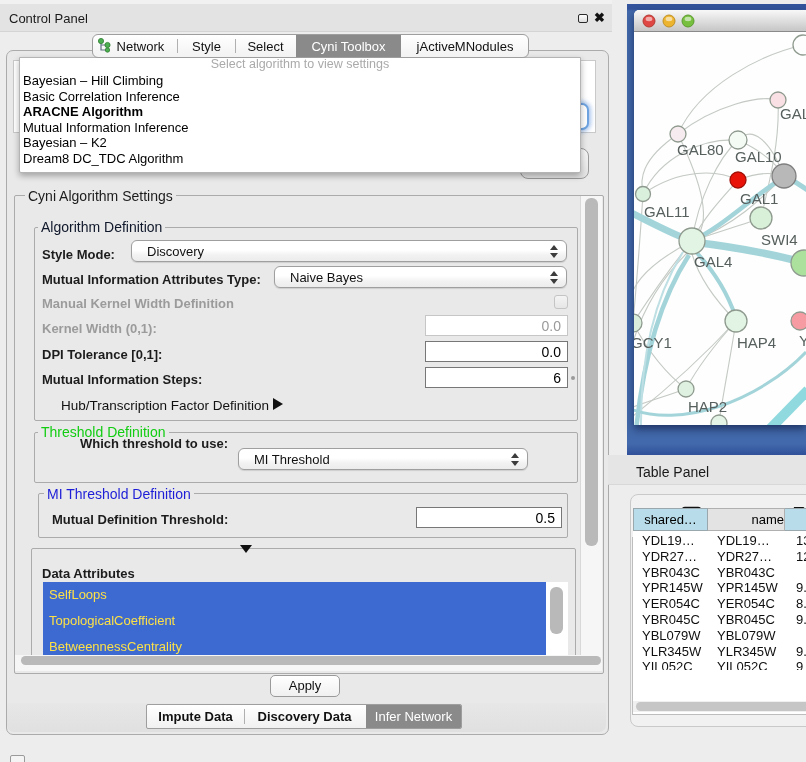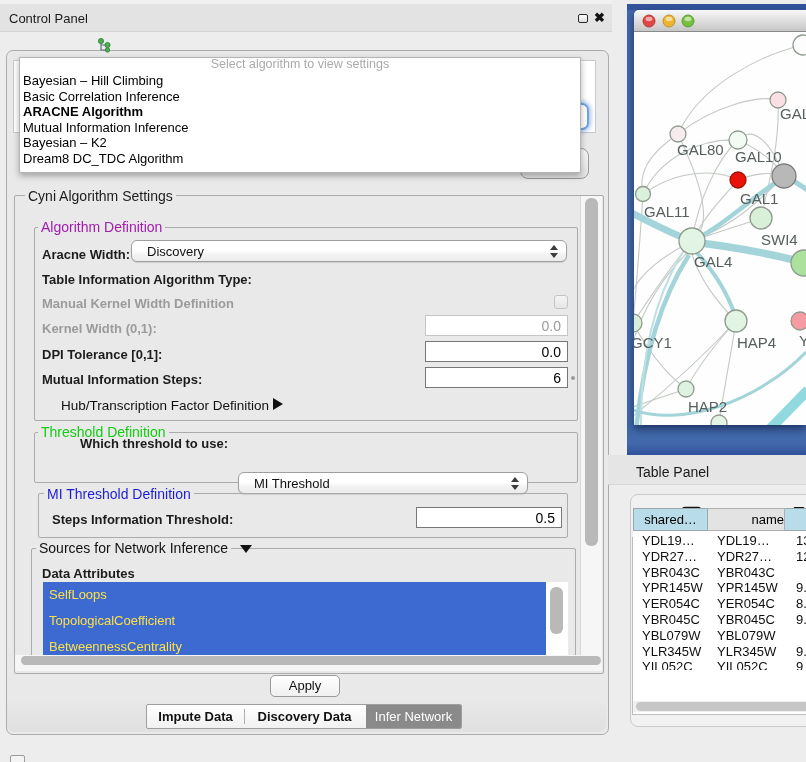--- a/index.html
+++ b/index.html
@@ -34,32 +34,39 @@
 
   <div class="abs" style="left:578px;top:14px;width:8px;height:7px;border:1.5px solid #2a2a2a;border-radius:2px;background:linear-gradient(#fdfdfd,#dcdcdc);"></div>
   <div class="abs" style="left:594px;top:10px;font-size:13px;font-weight:bold;color:#111;">✖</div>
 
   <div class="abs" style="left:6px;top:50px;width:601px;height:683px;background:#e9e9e9;border:1px solid #ababab;border-radius:7px;"></div>
 
   <div class="group" style="left:14px;top:195px;width:588px;height:477px;"></div>
   <div class="gtitle" style="left:25px;top:188px;color:#1c1c1c;">Cyni Algorithm Settings</div>
 
   <div class="group" style="left:34px;top:227px;width:542px;height:192px;"></div>
-  <div class="gtitle" style="left:38px;top:219px;color:#a21caf;text-align:center;">Algorithm Definition</div>
-
-  <div class="lbl" style="left:42px;top:247px;">Aracne Width:</div>
+  <div class="gtitle" style="left:38px;top:219px;color:#0f172a;text-align:center;">Algorithm Definition</div>
+
+  <div class="lbl" style="left:42px;top:247px;">Style Mode:</div>
   <div class="combo" style="left:131px;top:240px;width:434px;height:20px;">
     <div class="ctext">Discovery</div>
     <div class="arrows">
         <div class="up"></div>
         <div class="dn"></div>
       </div>
   </div>
 
-  <div class="lbl" style="left:42px;top:272px;">Table Information Algorithm Type:</div>
+  <div class="lbl" style="left:42px;top:272px;">Mutual Information Attributes Type:</div>
+  <div class="combo" style="left:274px;top:266px;width:291px;height:20px;">
+    <div class="ctext">Naive Bayes</div>
+    <div class="arrows">
+        <div class="up"></div>
+        <div class="dn"></div>
+      </div>
+  </div>
 
   <div class="dlbl" style="left:42px;top:296px;">Manual Kernel Width Definition</div>
   <div class="abs" style="left:554px;top:295px;width:12px;height:12px;border:1px solid #c4c4c4;border-radius:3px;background:linear-gradient(#f4f4f4,#e6e6e6);"></div>
 
   <div class="dlbl" style="left:42px;top:321px;">Kernel Width (0,1):</div>
   <div class="tfield" style="left:425px;top:315px;width:141px;height:19px;border-color:#c6c6c6;color:#9a9a9a;">
       <span>0.0</span>
     </div>
 
   <div class="lbl" style="left:42px;top:347px;">DPI Tolerance [0,1]:</div>
@@ -72,37 +79,36 @@
       <span>6</span>
     </div>
 
   <div class="abs" style="left:41px;top:398px;font-size:13.5px;color:#111;margin-left:20px;">Hub/Transcription Factor Definition</div>
   <div class="abs" style="left:273px;top:398px;width:0;height:0;border-top:6.5px solid transparent;border-bottom:6.5px solid transparent;border-left:10px solid #111;"></div>
 
   <div class="group" style="left:34px;top:432px;width:542px;height:49px;"></div>
   <div class="gtitle" style="left:38px;top:424px;color:#12cd12;">Threshold Definition</div>
 
   <div class="lbl" style="left:80px;top:436px;">Which threshold to use:</div>
-  <div class="combo" style="left:238px;top:472px;width:288px;height:20px;">
+  <div class="combo" style="left:238px;top:448px;width:288px;height:20px;">
     <div class="ctext">MI Threshold</div>
     <div class="arrows">
         <div class="up"></div>
         <div class="dn"></div>
       </div>
   </div>
 
   <div class="group" style="left:38px;top:493px;width:528px;height:43px;"></div>
   <div class="gtitle" style="left:44px;top:486px;color:#1d1dd8;">MI Threshold Definition</div>
-  <div class="lbl" style="left:52px;top:512px;">Steps Information Threshold:</div>
+  <div class="lbl" style="left:52px;top:512px;">Mutual Definition Threshold:</div>
   <div class="tfield" style="left:416px;top:507px;width:144px;height:19px;">
       <span>0.5</span>
     </div>
 
   <div class="group" style="left:31px;top:548px;width:543px;height:108px;"></div>
-  <div class="gtitle" style="left:36px;top:540px;color:#111;background:#e9e9e9;">Sources for Network Inference</div>
   <div class="abs" style="left:240px;top:545px;width:0;height:0;border-left:6.5px solid transparent;border-right:6.5px solid transparent;border-top:8px solid #111;"></div>
 
   <div class="lbl" style="left:42px;top:566px;">Data Attributes</div>
 
   <div class="abs" style="left:43px;top:582px;width:525px;height:73px;background:#fff;overflow:hidden;">
     <div class="abs" style="left:0;top:0;width:497px;height:80px;background:#3c6ad0;color:#fde047;font-size:13px;line-height:26px;padding-left:6px;">SelfLoops<br>TopologicalCoefficient<br>BetweennessCentrality<br>gal4RGexp</div>
     <div class="abs" style="left:507px;top:5px;width:13px;height:47px;background:#b9b9b9;border-radius:6px;"></div>
   </div>
 
   <div class="abs" style="left:580px;top:196px;width:21px;height:475px;background:#f6f6f6;border-left:1px solid #d8d8d8;"></div>
@@ -124,20 +130,29 @@
 
   <div class="abs" style="left:13px;top:60px;width:581px;height:71px;background:#fff;border:1px solid #c9c9c9;"></div>
   <div class="abs" style="left:540px;top:103px;width:45px;height:23px;border-radius:7px;background:#fff;border:2px solid #6ea3e0;box-shadow:0 0 4px 2px rgba(100,150,220,0.55);"></div>
   <div class="abs" style="left:520px;top:148px;width:67px;height:29px;border:1px solid #9a9a9a;border-radius:8px;background:linear-gradient(#f6f6f6,#e2e2e2);"></div>
 
   <div class="abs" style="left:19px;top:57px;width:560px;height:114px;background:#fff;border:1px solid #b4b4b4;border-radius:0 0 2px 2px;box-shadow:0 3px 6px rgba(0,0,0,0.3);">
     <div class="abs" style="left:0;top:-1px;width:100%;text-align:center;font-size:12.5px;color:#aaa;">Select algorithm to view settings</div>
     <div class="abs" style="left:3px;top:15px;font-size:13px;color:#000;line-height:15.6px;">Bayesian – Hill Climbing<br>Basic Correlation Inference<br><b>ARACNE Algorithm</b><br>Mutual Information Inference<br>Bayesian – K2<br>Dream8 DC_TDC Algorithm</div>
   </div>
 
+  <div class="abs" style="left:92px;top:34px;width:435px;height:22px;border:1px solid #9e9e9e;border-radius:6px;background:linear-gradient(#ffffff,#f2f2f2);overflow:hidden;">
+    <div class="seg" style="left:0;width:84px;line-height:23px;">&nbsp;&nbsp;&nbsp;Network</div>
+      <div class="abs" style="left:84px;top:4px;width:1px;height:14px;background:#b0b0b0;"></div>
+    <div class="seg" style="left:85px;width:57px;line-height:23px;">Style</div>
+      <div class="abs" style="left:142px;top:4px;width:1px;height:14px;background:#b0b0b0;"></div>
+    <div class="seg" style="left:143px;width:59px;line-height:23px;">Select</div>
+    <div class="seg" style="left:203px;width:105px;line-height:23px;background:#8a8a8a;color:#fff;">Cyni Toolbox</div>
+    <div class="seg" style="left:309px;width:126px;line-height:23px;">jActiveMNodules</div>
+  </div>
 
   <svg class="abs" style="left:98px;top:38px;" width="14" height="15" viewBox="0 0 14 15">
     <path d="M3 4 L3 12 L9 12 M3 7 L8 7" stroke="#607080" stroke-width="1.2" fill="none"></path>
     <circle cx="3" cy="3" r="2.6" fill="#4caf50" stroke="#2e7d32" stroke-width="0.8"></circle>
     <circle cx="9.5" cy="7" r="2.6" fill="#4caf50" stroke="#2e7d32" stroke-width="0.8"></circle>
     <circle cx="9.5" cy="12" r="2.2" fill="#4caf50" stroke="#2e7d32" stroke-width="0.8"></circle>
   </svg>
 
   <div class="abs" style="left:571px;top:376px;width:4px;height:4px;border-radius:2px;background:#9a9a9a;"></div>
 

